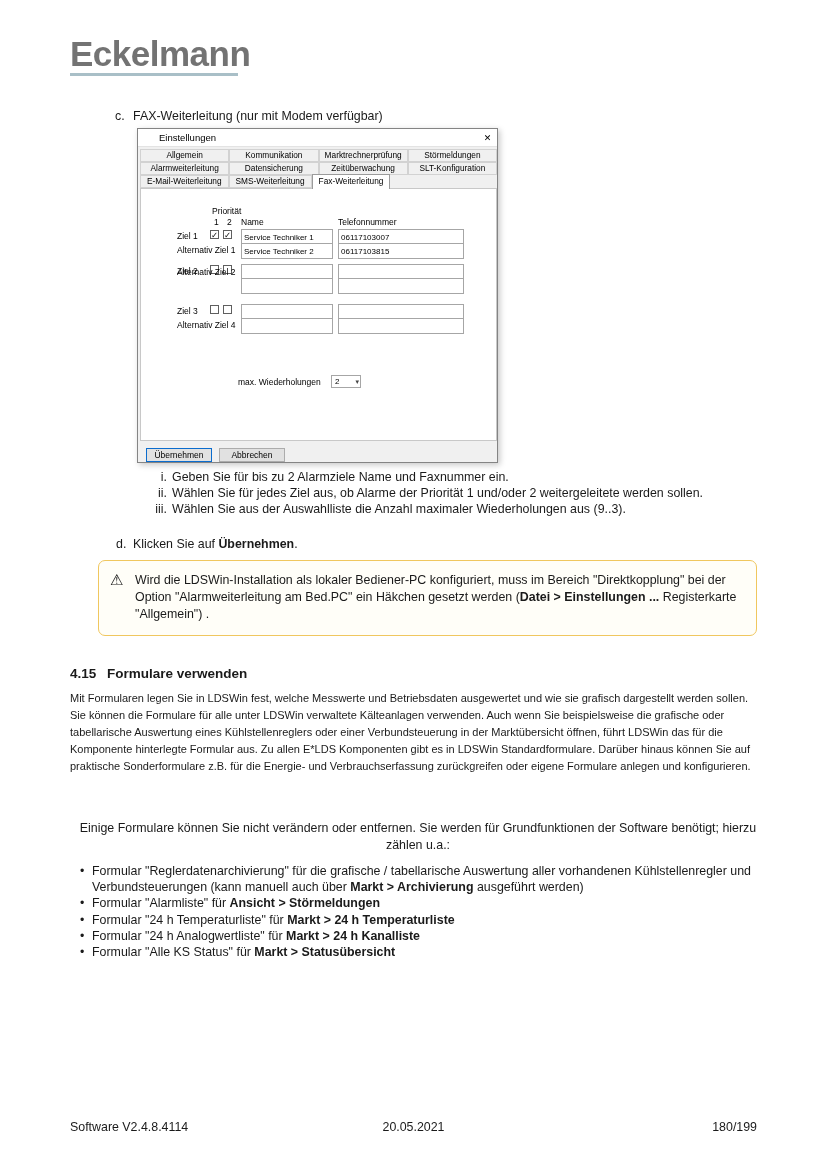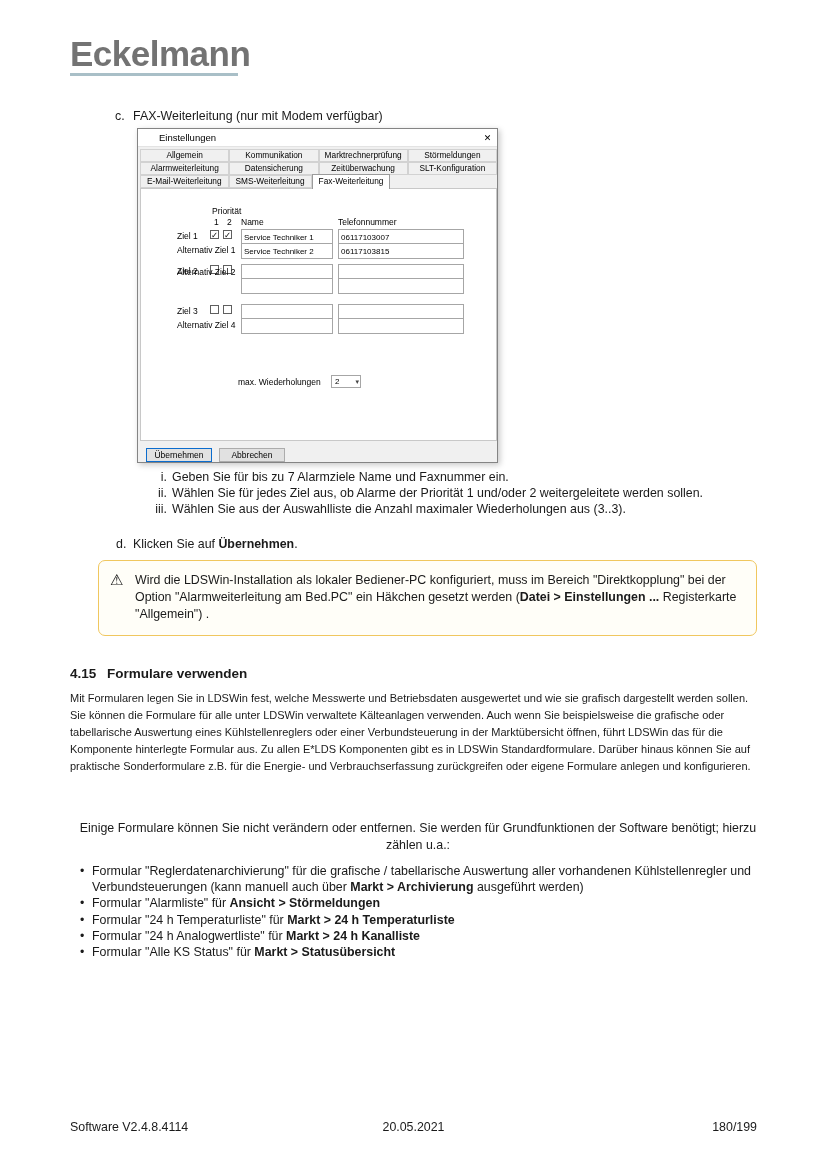--- a/index.html
+++ b/index.html
@@ -177,29 +177,29 @@
     <span class="dd-arrow">▾</span>
   </div>
 
   <div class="btn default" style="left:8px;">Übernehmen</div>
   <div class="btn" style="left:81px;">Abbrechen</div>
 </div>
 
 <div class="steps">
   <div class="step">
     <span class="step-marker">i.</span>
-    <span class="step-text">Geben Sie für bis zu 7 Alarmziele Name und Faxnummer ein.</span>
+    <span class="step-text">Geben Sie für bis zu 2 Alarmziele Name und Faxnummer ein.</span>
   </div>
   <div class="step">
     <span class="step-marker">ii.</span>
     <span class="step-text">Wählen Sie für jedes Ziel aus, ob Alarme der Priorität 1 und/oder 2 weitergeleitete werden sollen.</span>
   </div>
   <div class="step">
     <span class="step-marker">iii.</span>
-    <span class="step-text">Wählen Sie aus der Auswahlliste die Anzahl maximaler Wiederholungen aus (3..3).</span>
+    <span class="step-text">Wählen Sie aus der Auswahlliste die Anzahl maximaler Wiederholungen aus (9..3).</span>
   </div>
 </div>
 
 <div class="item-d">
   <span class="marker">d.</span>
   <span><span>Klicken Sie auf </span><b>Übernehmen</b><span>.</span></span>
 </div>
 
 <div class="warnbox">
   <span class="warn-icon">⚠</span>

